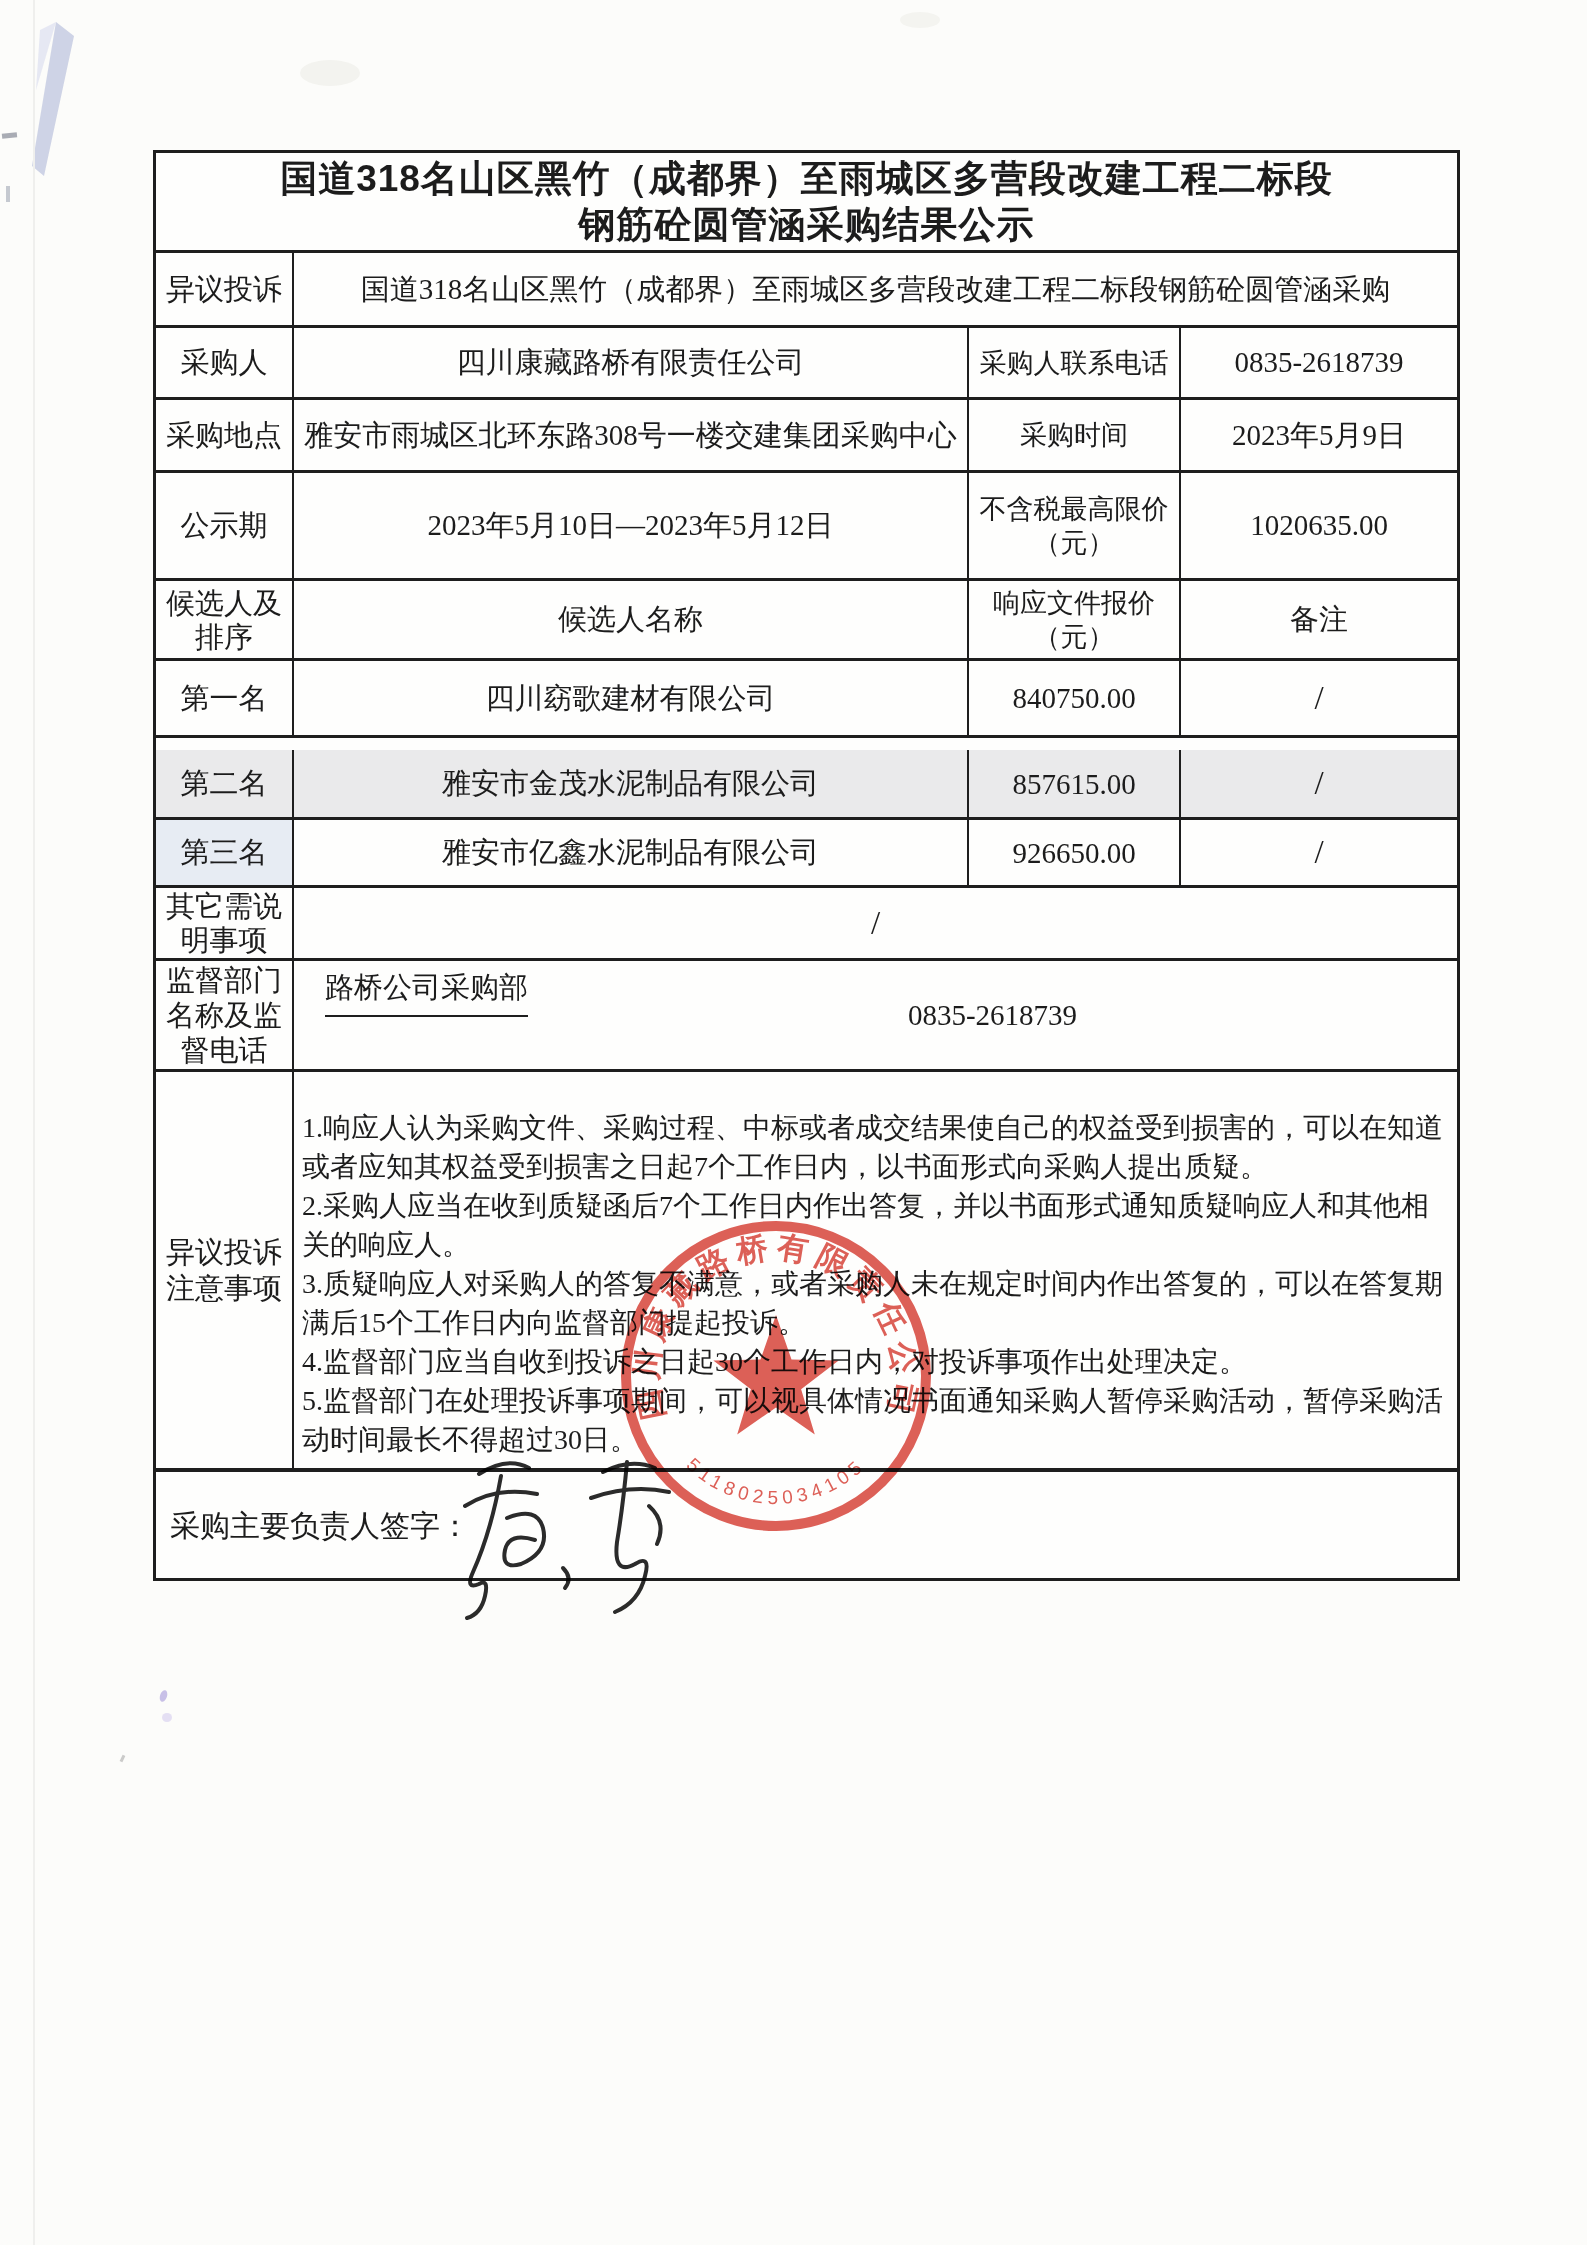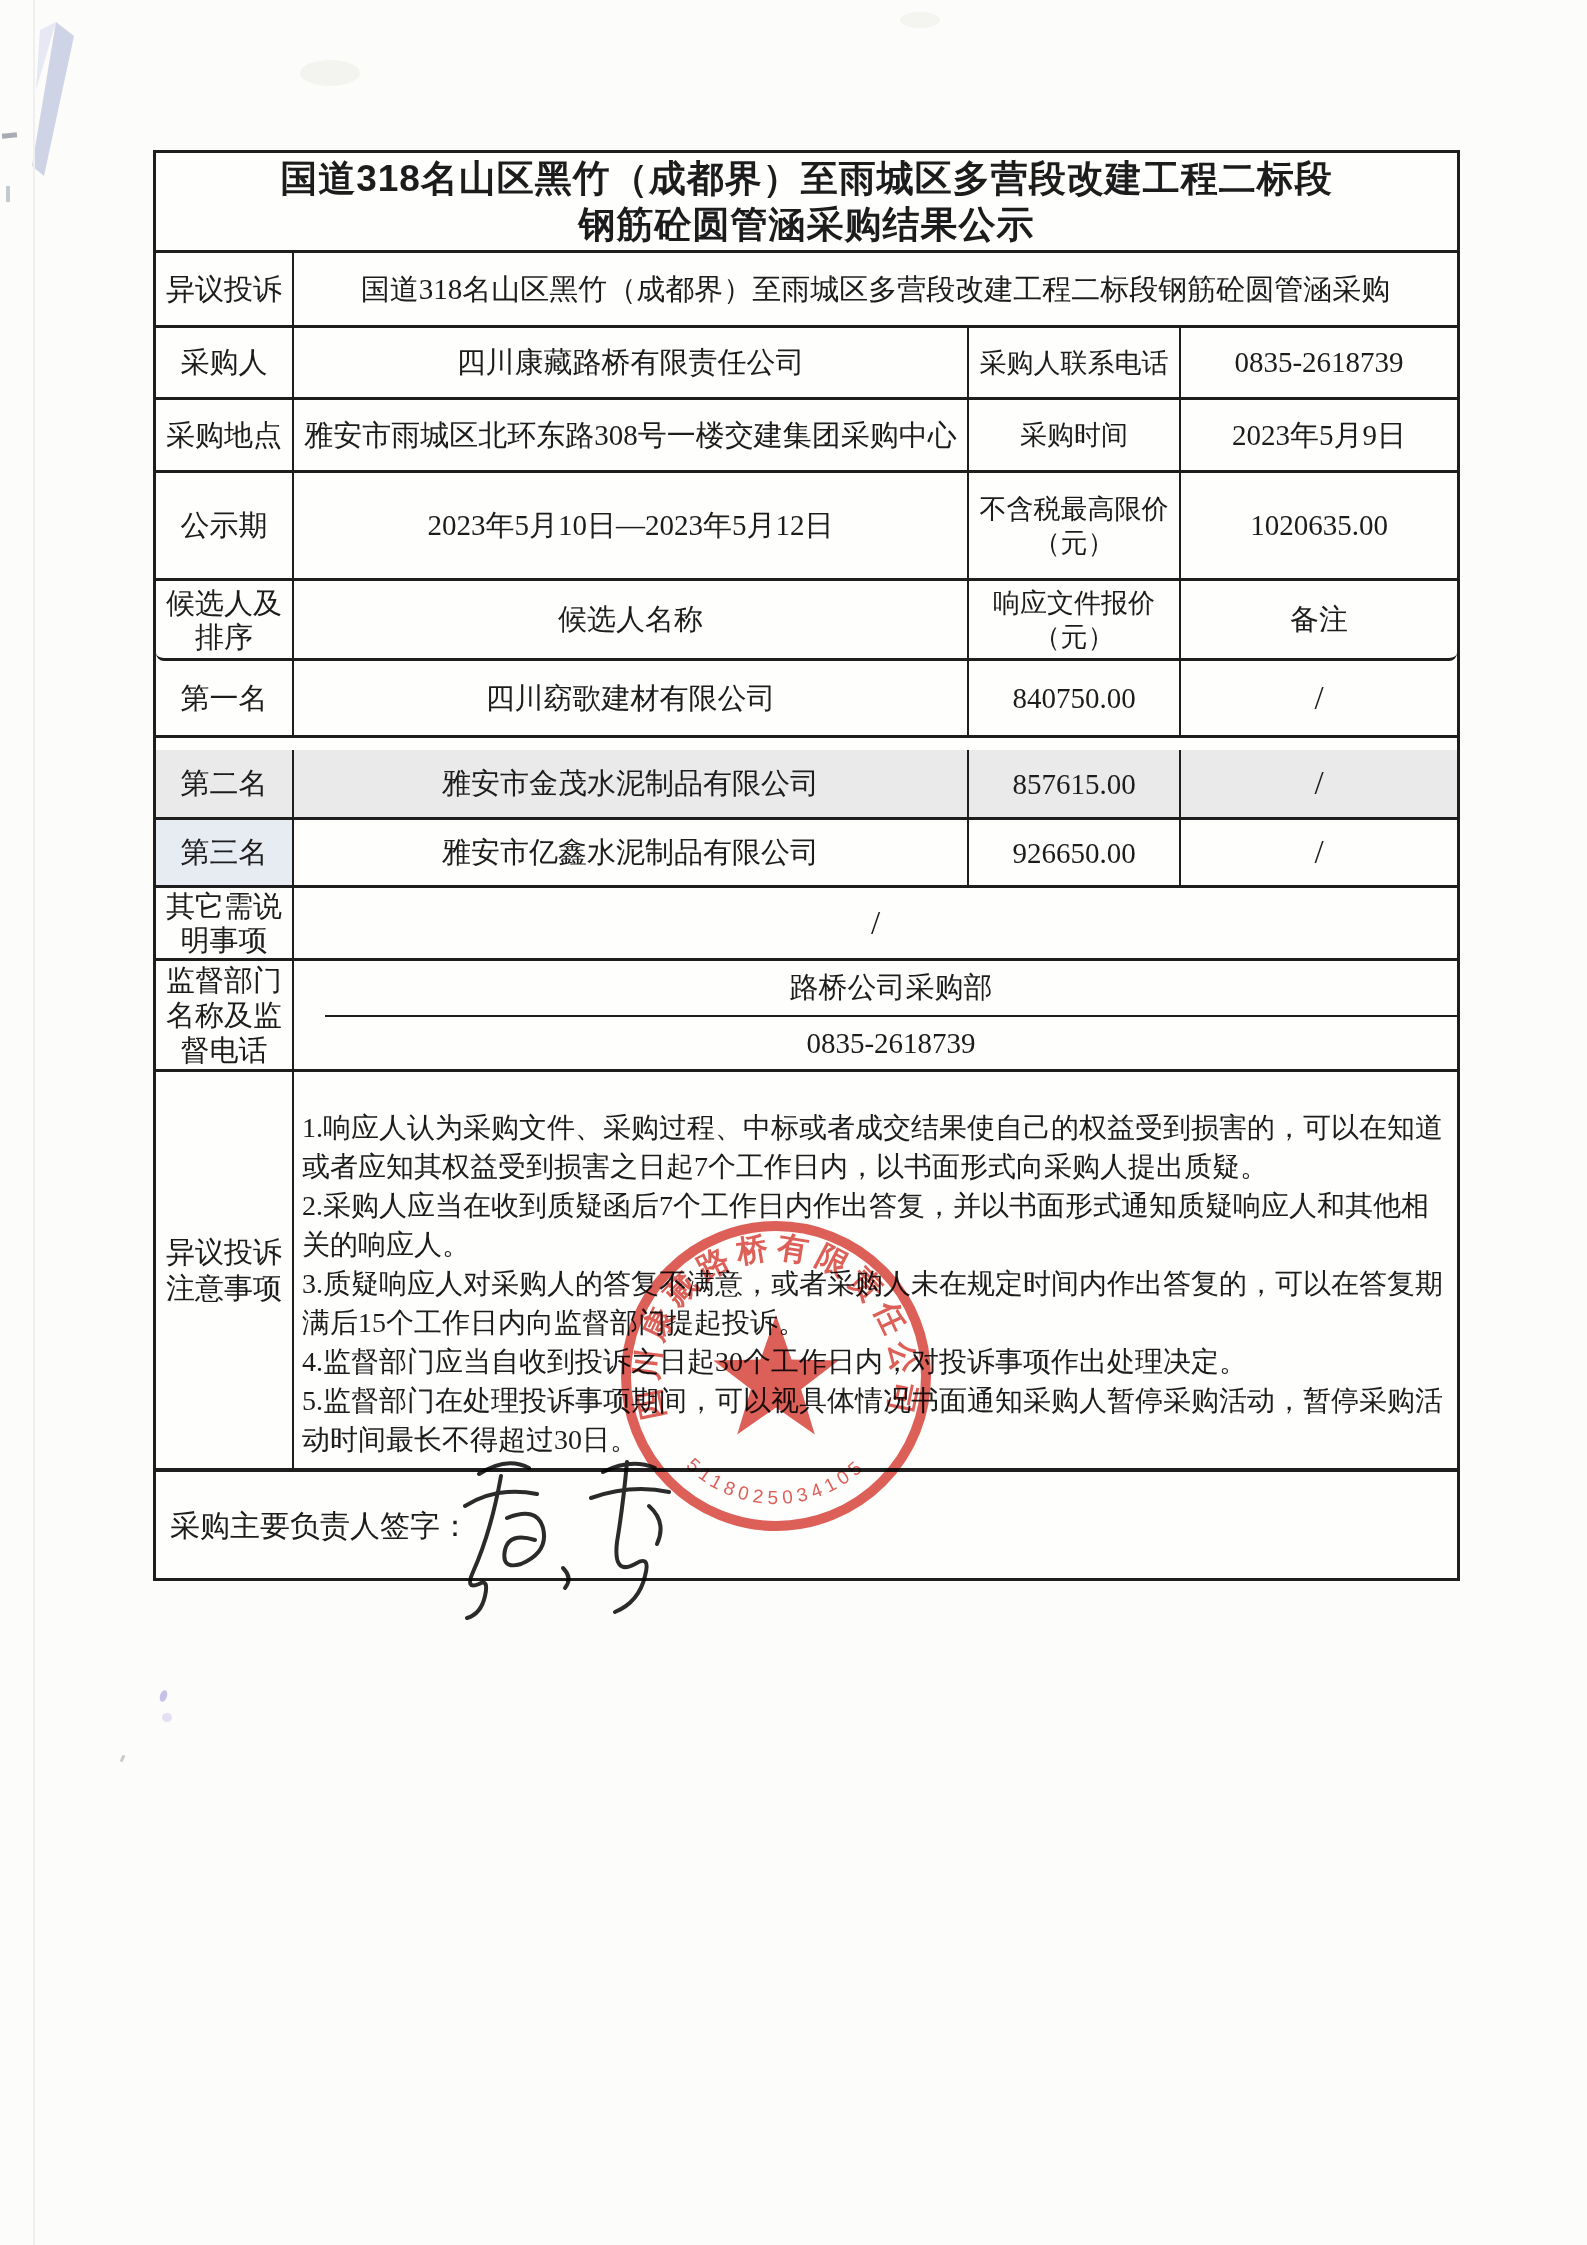--- a/index.html
+++ b/index.html
@@ -42,21 +42,21 @@
   .slash{font-size:33px;}
   .shade{background:#eaeaeb;}
   .shade-label{background:#e7ecf3;}
 
   .r-title{
     height:100px;border-bottom:3px solid #1e1e1e;box-sizing:border-box;
     display:flex;flex-direction:column;justify-content:center;text-align:center;
     font-family:"Liberation Sans","DejaVu Sans",sans-serif;font-weight:700;
     font-size:37px;line-height:46px;letter-spacing:1px;
   }
-  .sup-right{flex:1;display:flex;flex-direction:column;padding-left:31px;}
+  .sup-right{flex:1;display:flex;flex-direction:row;padding-left:31px;}
   .sup-cell{display:flex;align-items:center;justify-content:center;font-size:29px;box-sizing:border-box;}
   .sup-a{height:56px;border-bottom:2px solid #1e1e1e;}
   .sup-b{flex:1;}
   .obj{
     flex:1;display:block;text-align:left;
     padding:36px 14px 0 8px;font-size:28px;line-height:39px;
   }
   .sign-cell{flex:1;justify-content:flex-start;padding-left:14px;font-size:30px;border-right:none;}
 
   
@@ -109,21 +109,21 @@
       <div class="c c4 end">2023年5月9日</div>
     </div>
 
     <div class="r" style="height:108px;">
       <div class="c c1">公示期</div>
       <div class="c c2">2023年5月10日—2023年5月12日</div>
       <div class="c c3">不含税最高限价（元）</div>
       <div class="c c4 end">1020635.00</div>
     </div>
 
-    <div class="r" style="height:80px;border-radius:8px;">
+    <div class="r" style="height:80px;">
       <div class="c c1" style="line-height:34px;">候选人及
 排序</div>
       <div class="c c2">候选人名称</div>
       <div class="c c3">响应文件报价（元）</div>
       <div class="c c4 end">备注</div>
     </div>
 
     <div class="r" style="height:77px;">
       <div class="c c1">第一名</div>
       <div class="c c2">四川窈歌建材有限公司</div>

